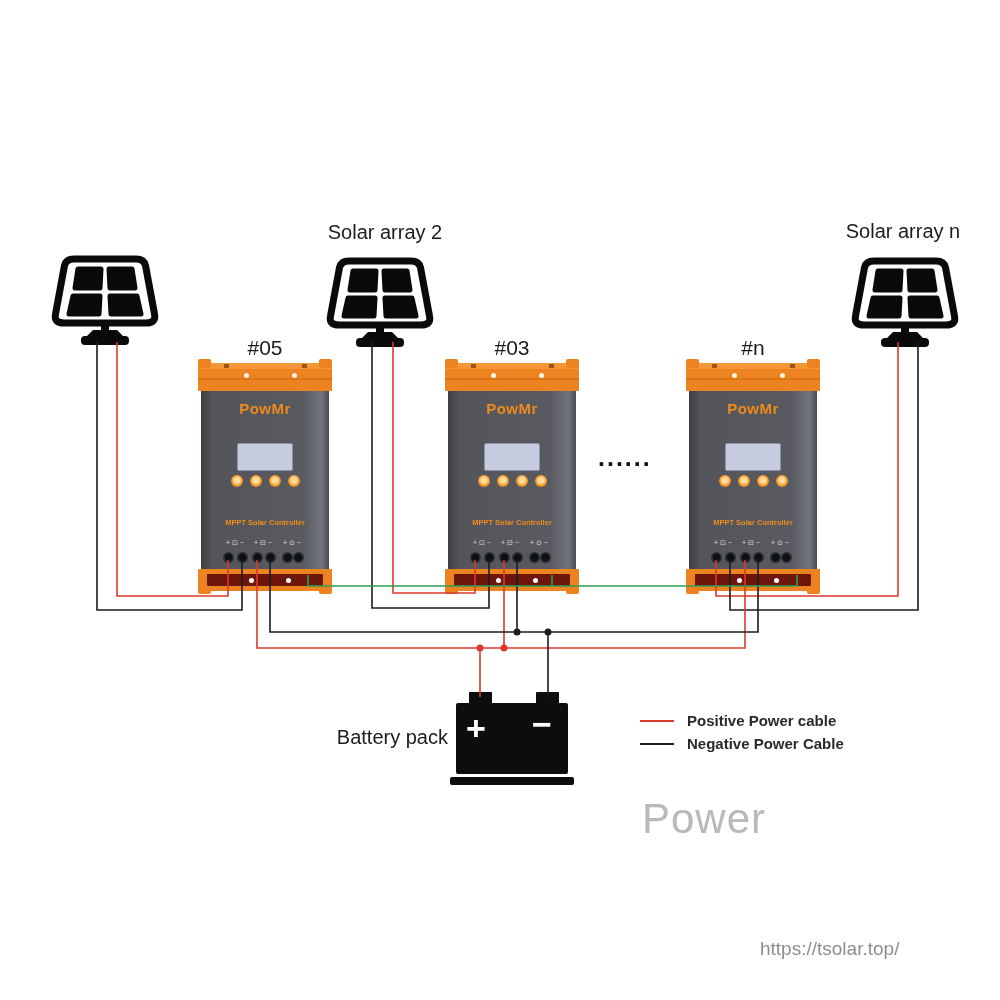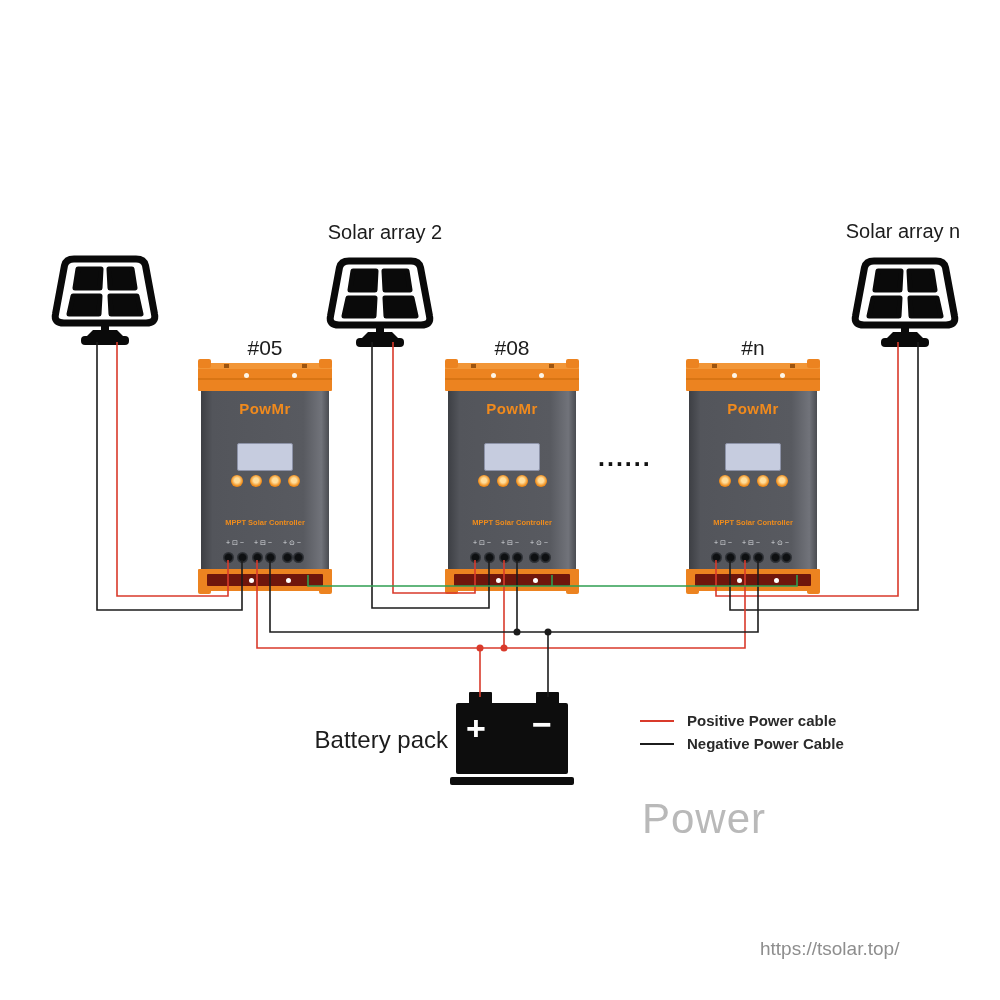--- a/index.html
+++ b/index.html
@@ -58,21 +58,21 @@
 
   
   .battery{left:450px;top:688px;width:124px;height:98px;}
   .bat-post{position:absolute;top:4px;width:23px;height:14px;background:#0d0d0d;border-radius:1px;}
   .bat-post.pos{left:19px;} .bat-post.neg{left:86px;}
   .bat-body{position:absolute;top:15px;left:6px;width:112px;height:71px;background:#0d0d0d;border-radius:2px;}
   .bat-sign{position:absolute;color:#fff;font-weight:bold;font-size:34px;line-height:34px;}
   .bat-sign.plus{left:10px;top:8px;}
   .bat-sign.minus{left:76px;top:4px;}
   .bat-base{position:absolute;left:0;top:89px;width:124px;height:8px;background:#0d0d0d;border-radius:2px;}
-  .bat-label{left:290px;top:726px;width:158px;text-align:right;font-size:24px;color:#1c1c1c;}
+  .bat-label{left:290px;top:726px;width:158px;text-align:right;font-size:20px;color:#1c1c1c;}
 
   
   .legend{left:640px;top:709px;}
   .legend-row{display:flex;align-items:center;height:23px;}
   .sw{width:34px;height:2px;margin-right:13px;flex:none;}
   .legend-row b{font-size:15px;color:#2a2a2a;white-space:nowrap;}
 
   .watermark{left:642px;top:795px;font-size:42px;color:#b9b9b9;letter-spacing:1px;}
   .siteurl{left:760px;top:938px;width:205px;text-align:left;font-size:19px;color:#8e8e8e;}
 
@@ -165,21 +165,21 @@
       <div class="cap-bot">
           <div class="maroon">
             <i class="wdot a"></i>
             <i class="wdot b"></i>
           </div>
         </div>
     </div>
   </div>
 
   <div class="controller" style="left:445px;">
-    <div class="ctrl-id">#08</div>
+    <div class="ctrl-id">#03</div>
     <div class="device">
       <div class="cap-top">
           <i class="screw a"></i>
           <i class="screw b"></i>
           <i class="notch a"></i>
           <i class="notch b"></i>
         </div>
       <div class="dev-body">
         <div class="brand">PowMr</div>
         <div class="lcd"></div>

